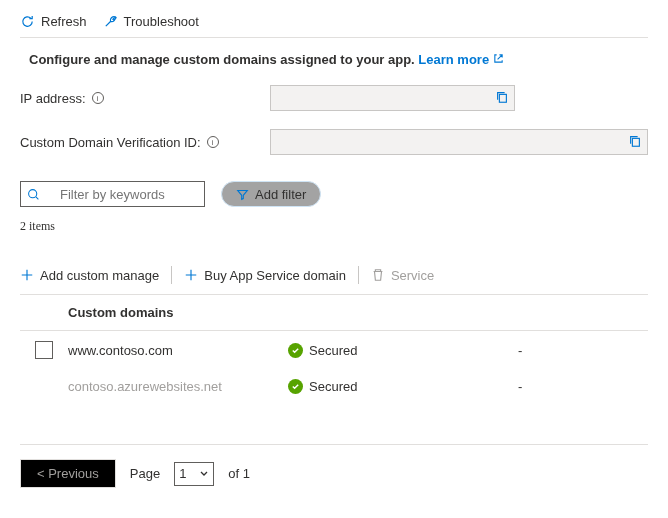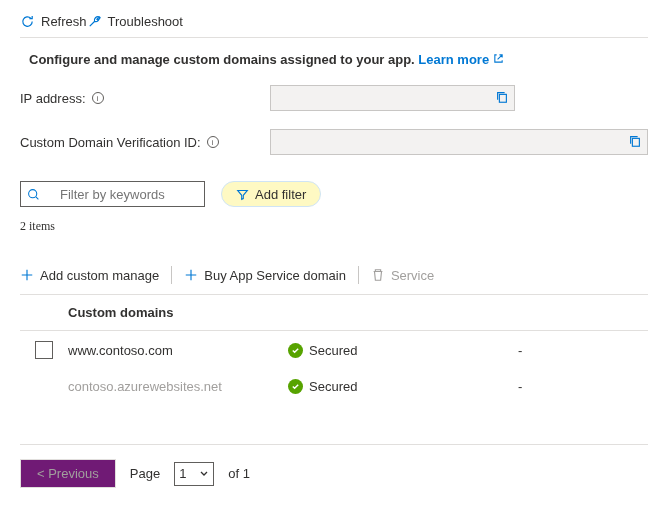--- a/index.html
+++ b/index.html
@@ -7,20 +7,21 @@
       font-family: 'Segoe UI', Tahoma, sans-serif;
       font-size: 13px;
       color: #323130;
       background: #fff;
       padding: 10px 20px;
       width: 668px;
     }
     .toolbar-top {
       display: flex;
       align-items: center;
+      gap: 16px;
       padding: 4px 0 8px 0;
       border-bottom: 1px solid #e1dfdd;
     }
     .toolbar-btn {
       display: flex;
       align-items: center;
       gap: 6px;
       background: none;
       border: none;
       cursor: pointer;
@@ -95,21 +96,21 @@
       border: none;
       outline: none;
       font-size: 13px;
       width: 100%;
     }
     .add-filter-btn {
       display: flex;
       align-items: center;
       gap: 6px;
       border: 1px solid #cfe4f5;
-      background: #fef9c3;
+      background: #a3a3a3;
       border-radius: 14px;
       height: 26px;
       padding: 0 14px;
       cursor: pointer;
       font-size: 13px;
       color: #323130;
     }
     .items-count { font-size: 12px; margin-bottom: 14px; font-family: Liberation Serif, serif; }
     .action-bar {
       display: flex;
@@ -158,21 +159,21 @@
     .status-ok svg { width: 9px; height: 9px; }
     .pagination {
       display: flex;
       align-items: center;
       gap: 14px;
       margin-top: 40px;
       border-top: 1px solid #e1dfdd;
       padding-top: 14px;
     }
     .page-btn {
-      background: #701a75;
+      background: #000000;
       border: 1px solid #e1dfdd;
       color: #a19f9d;
       padding: 6px 16px;
       font-size: 13px;
       cursor: default;
     }
     .page-select {
       border: 1px solid #605e5c;
       height: 24px;
       width: 40px;

